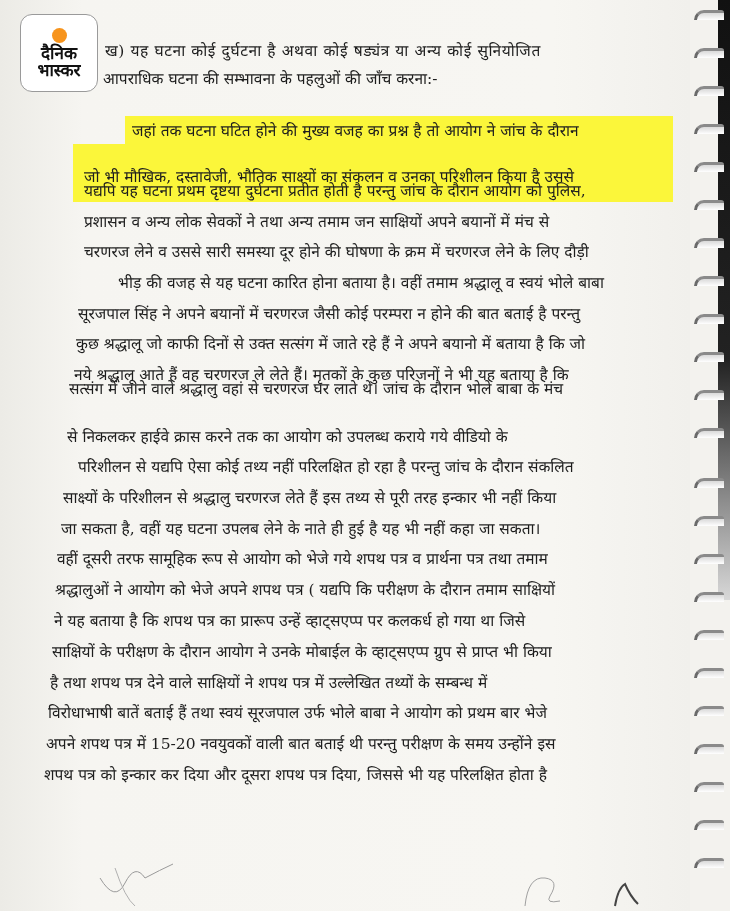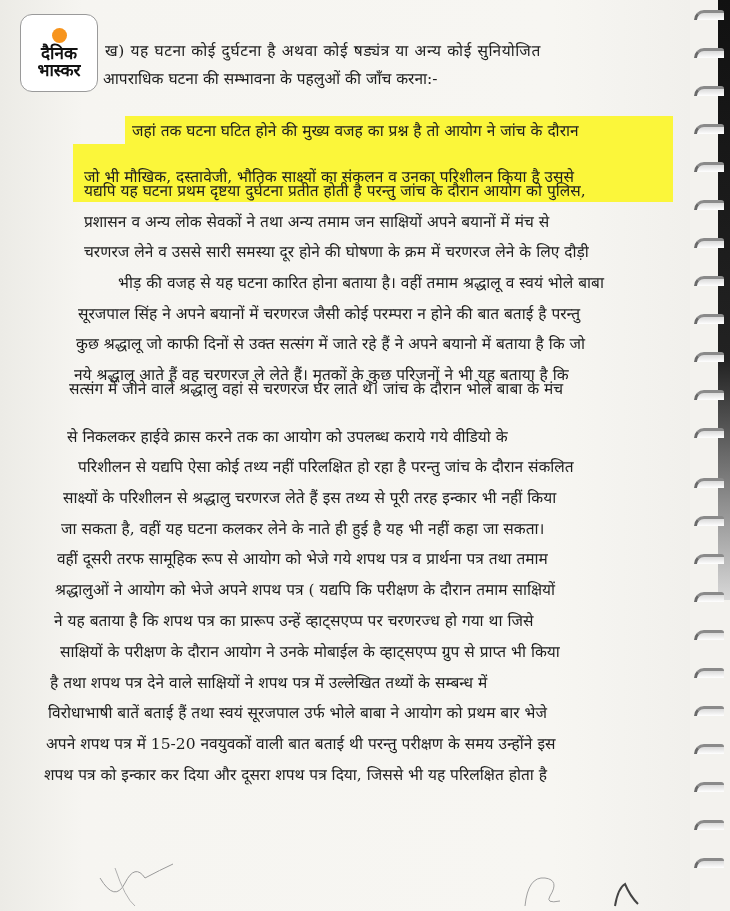--- a/index.html
+++ b/index.html
@@ -79,25 +79,25 @@
   <div class="line" style="left:84px; top:211px;">प्रशासन व अन्य लोक सेवकों ने तथा अन्य तमाम जन साक्षियों अपने बयानों में मंच से</div>
   <div class="line" style="left:84px; top:241px;">चरणरज लेने व उससे सारी समस्या दूर होने की घोषणा के क्रम में चरणरज लेने के लिए दौड़ी</div>
   <div class="line" style="left:80px; top:272px;margin-left:38px;">भीड़ की वजह से यह घटना कारित होना बताया है। वहीं तमाम श्रद्धालू व स्वयं भोले बाबा</div>
   <div class="line" style="left:78px; top:303px;">सूरजपाल सिंह ने अपने बयानों में चरणरज जैसी कोई परम्परा न होने की बात बताई है परन्तु</div>
   <div class="line" style="left:76px; top:333px;">कुछ श्रद्धालू जो काफी दिनों से उक्त सत्संग में जाते रहे हैं ने अपने बयानो में बताया है कि जो</div>
   <div class="line" style="left:74px; top:364px;">नये श्रद्धालू आते हैं वह चरणरज ले लेते हैं। मृतकों के कुछ परिजनों ने भी यह बताया है कि</div>
   <div class="line" style="left:69px; top:378px;">सत्संग में जाने वाले श्रद्धालु वहां से चरणरज घर लाते थे। जांच के दौरान भोले बाबा के मंच</div>
   <div class="line" style="left:67px; top:426px;">से निकलकर हाईवे क्रास करने तक का आयोग को उपलब्ध कराये गये वीडियो के</div>
   <div class="line" style="left:78px; top:456px;">परिशीलन से यद्यपि ऐसा कोई तथ्य नहीं परिलक्षित हो रहा है परन्तु जांच के दौरान संकलित</div>
   <div class="line" style="left:63px; top:487px;">साक्ष्यों के परिशीलन से श्रद्धालु चरणरज लेते हैं इस तथ्य से पूरी तरह इन्कार भी नहीं किया</div>
-  <div class="line" style="left:61px; top:518px;">जा सकता है, वहीं यह घटना कलकर लेने के नाते ही हुई है यह भी नहीं कहा जा सकता।</div>
+  <div class="line" style="left:61px; top:518px;">जा सकता है, वहीं यह घटना उपलब लेने के नाते ही हुई है यह भी नहीं कहा जा सकता।</div>
   <div class="line" style="left:57px; top:548px;">वहीं दूसरी तरफ सामूहिक रूप से आयोग को भेजे गये शपथ पत्र व प्रार्थना पत्र तथा तमाम</div>
   <div class="line" style="left:55px; top:579px;">श्रद्धालुओं ने आयोग को भेजे अपने शपथ पत्र ( यद्यपि कि परीक्षण के दौरान तमाम साक्षियों</div>
-  <div class="line" style="left:54px; top:610px;">ने यह बताया है कि शपथ पत्र का प्रारूप उन्हें व्हाट्सएप्प पर चरणरज्ध हो गया था जिसे</div>
-  <div class="line" style="left:60px; top:641px;">साक्षियों के परीक्षण के दौरान आयोग ने उनके मोबाईल के व्हाट्सएप्प ग्रुप से प्राप्त भी किया</div>
+  <div class="line" style="left:54px; top:610px;">ने यह बताया है कि शपथ पत्र का प्रारूप उन्हें व्हाट्सएप्प पर कलकर्ध हो गया था जिसे</div>
+  <div class="line" style="left:52px; top:641px;">साक्षियों के परीक्षण के दौरान आयोग ने उनके मोबाईल के व्हाट्सएप्प ग्रुप से प्राप्त भी किया</div>
   <div class="line" style="left:50px; top:672px;">है तथा शपथ पत्र देने वाले साक्षियों ने शपथ पत्र में उल्लेखित तथ्यों के सम्बन्ध में</div>
   <div class="line" style="left:48px; top:702px;">विरोधाभाषी बातें बताई हैं तथा स्वयं सूरजपाल उर्फ भोले बाबा ने आयोग को प्रथम बार भेजे</div>
   <div class="line" style="left:46px; top:733px;">अपने शपथ पत्र में 15-20 नवयुवकों वाली बात बताई थी परन्तु परीक्षण के समय उन्होंने इस</div>
   <div class="line" style="left:44px; top:764px;">शपथ पत्र को इन्कार कर दिया और दूसरा शपथ पत्र दिया, जिससे भी यह परिलक्षित होता है</div>
 
   <svg class="sig1" viewBox="0 0 80 50">
     <path d="M5 20 Q20 45 30 25 T50 20 Q65 12 78 6" stroke="#9a9a9a" stroke-width="1" fill="none"></path>
     <path d="M20 10 Q30 40 40 48" stroke="#b0b0b0" stroke-width="1" fill="none"></path>
   </svg>
   <svg class="sig2" viewBox="0 0 120 45">

